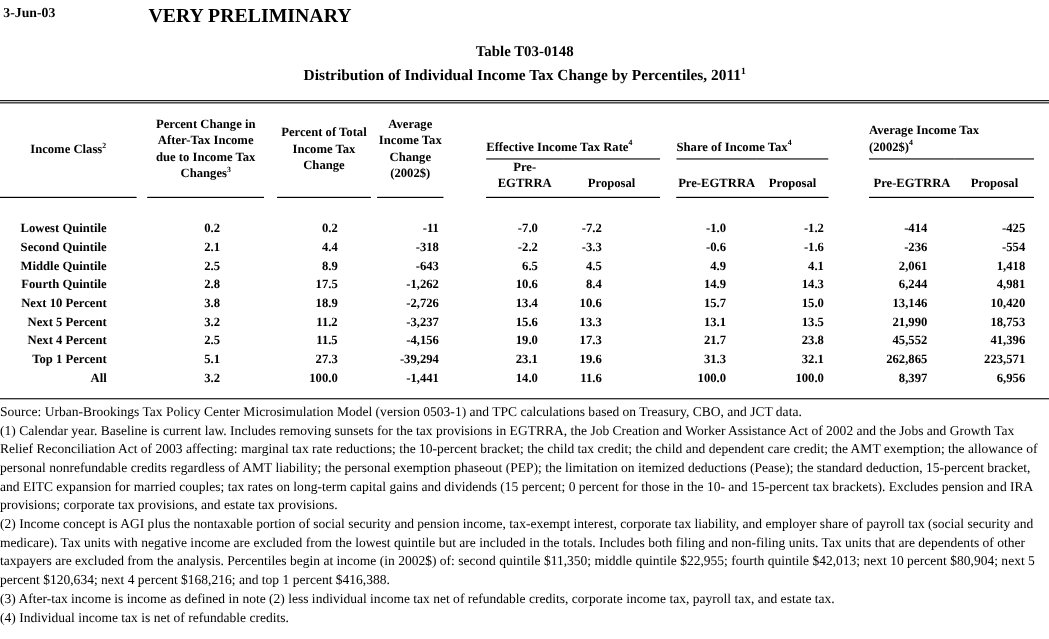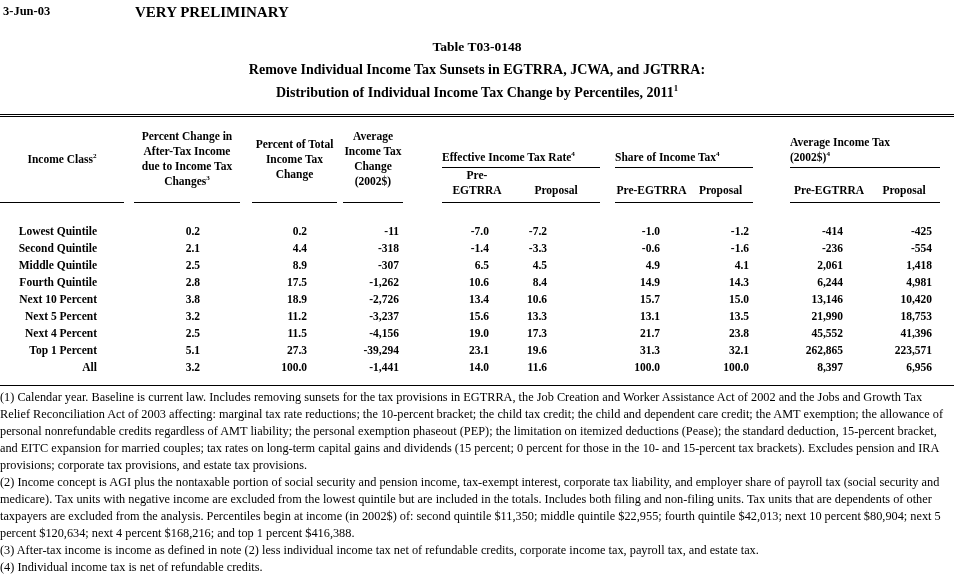--- a/index.html
+++ b/index.html
@@ -5,21 +5,21 @@
   * { box-sizing: border-box; }
   html, body { margin: 0; padding: 0; }
   body {
     width: 954px; height: 581px; overflow: hidden;
     background: #ffffff; color: #000000;
     font-family: "Liberation Serif", serif;
   }
   
   .topbar { position: relative; height: 22px; padding-left: 15px; }
   .date-label { position: absolute; left: 3px; top: 4px; font-weight: bold; font-size: 12.5px; }
-  .prelim-label { position: absolute; left: 135px; top: 4px; font-weight: bold; font-size: 15px; }
+  .prelim-label { position: absolute; left: 135px; top: 4px; font-weight: bold; font-size: 18px; }
   .url-link { position: absolute; right: 4px; top: 3px; font-size: 12.5px; color: #0000ee; text-decoration: underline; cursor: pointer; }
   
   .titles { text-align: center; margin-top: 14px; font-weight: bold; }
   .title-1 { font-size: 13.5px; line-height: 22px; }
   .title-2, .title-3 { font-size: 14px; line-height: 23px; }
   sup { font-size: 0.62em; vertical-align: super; line-height: 0; }
   
   .rule-double { margin-top: 10px; height: 3px; border-top: 1px solid #000; border-bottom: 1px solid #000; }
   .rule-single { height: 0; border-top: 1.5px solid #000; }
   
@@ -51,21 +51,20 @@
 </head>
 <body>
 
 <div class="topbar">
   <span class="date-label">3-Jun-03</span>
   <span class="prelim-label">VERY PRELIMINARY</span>
 </div>
 
 <div class="titles">
   <div class="title-1">Table T03-0148</div>
-  <div class="title-2">Remove Individual Income Tax Sunsets in EGTRRA, JCWA, and JGTRRA:</div>
   <div class="title-3"><span>Distribution of Individual Income Tax Change by Percentiles, 2011</span><sup>1</sup></div>
 </div>
 
 <div class="rule-double"></div>
 
 <table>
   <colgroup>
     <col style="width:124px">
       <col style="width:10px">
     <col style="width:106px">
@@ -132,38 +131,38 @@
       </tr>
       <tr>
         <td class="rowlabel">Second Quintile</td>
         <td class="sp"></td>
         <td class="c2">2.1</td>
         <td class="sp"></td>
         <td class="c3">4.4</td>
         <td class="sp"></td>
         <td class="c4">-318</td>
         <td class="sp"></td>
-        <td class="c5">-1.4</td>
+        <td class="c5">-2.2</td>
         <td class="c6">-3.3</td>
         <td class="sp"></td>
         <td class="c7">-0.6</td>
         <td class="c8">-1.6</td>
         <td class="sp"></td>
         <td class="c9">-236</td>
         <td class="c10">-554</td>
         <td class="sp"></td>
       </tr>
       <tr>
         <td class="rowlabel">Middle Quintile</td>
         <td class="sp"></td>
         <td class="c2">2.5</td>
         <td class="sp"></td>
         <td class="c3">8.9</td>
         <td class="sp"></td>
-        <td class="c4">-307</td>
+        <td class="c4">-643</td>
         <td class="sp"></td>
         <td class="c5">6.5</td>
         <td class="c6">4.5</td>
         <td class="sp"></td>
         <td class="c7">4.9</td>
         <td class="c8">4.1</td>
         <td class="sp"></td>
         <td class="c9">2,061</td>
         <td class="c10">1,418</td>
         <td class="sp"></td>
@@ -281,17 +280,18 @@
         <td class="c9">8,397</td>
         <td class="c10">6,956</td>
         <td class="sp"></td>
       </tr>
     </tbody>
 </table>
 
 <div class="rule-single"></div>
 
 <div class="footnotes">
+  <p>Source: Urban-Brookings Tax Policy Center Microsimulation Model (version 0503-1) and TPC calculations based on Treasury, CBO, and JCT data.</p>
   <p>(1) Calendar year. Baseline is current law. Includes removing sunsets for the tax provisions in EGTRRA, the Job Creation and Worker Assistance Act of 2002 and the Jobs and Growth Tax Relief Reconciliation Act of 2003 affecting: marginal tax rate reductions; the 10-percent bracket; the child tax credit; the child and dependent care credit; the AMT exemption; the allowance of personal nonrefundable credits regardless of AMT liability; the personal exemption phaseout (PEP); the limitation on itemized deductions (Pease); the standard deduction, 15-percent bracket, and EITC expansion for married couples; tax rates on long-term capital gains and dividends (15 percent; 0 percent for those in the 10- and 15-percent tax brackets). Excludes pension and IRA provisions; corporate tax provisions, and estate tax provisions.</p>
   <p>(2) Income concept is AGI plus the nontaxable portion of social security and pension income, tax-exempt interest, corporate tax liability, and employer share of payroll tax (social security and medicare).  Tax units with negative income are excluded from the lowest quintile but are included in the totals. Includes both filing and non-filing units. Tax units that are dependents of other taxpayers are excluded from the analysis. Percentiles begin at income (in 2002$) of: second quintile $11,350; middle quintile $22,955; fourth quintile $42,013; next 10 percent $80,904; next 5 percent $120,634; next 4 percent $168,216; and top 1 percent $416,388.</p>
   <p>(3) After-tax income is income as defined in note (2) less individual income tax net of refundable credits, corporate income tax, payroll tax, and estate tax.</p>
   <p>(4) Individual income tax is net of refundable credits.</p>
 </div>
 
 </body></html>

